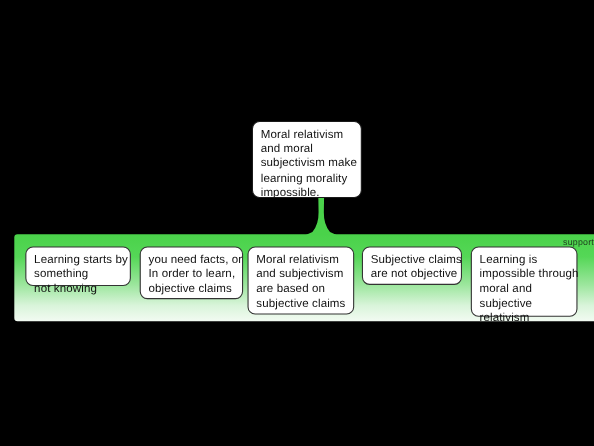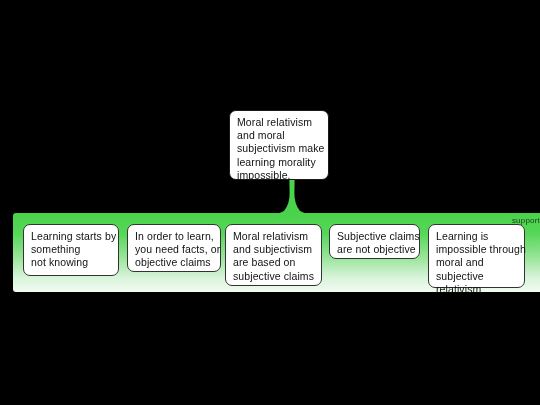--- a/index.html
+++ b/index.html
@@ -83,21 +83,21 @@
     color: #111111;
     font-size: 10.5px;
     line-height: 13.2px;
     padding: 5px 7px 4px 7px;
     letter-spacing: 0.1px;
   }
 
   .reason-line { display: block; white-space: nowrap; }
   .node-line   { display: block; white-space: nowrap; }
 
-  #reason-0 { left: 10px;  top: 11px; width: 96px;  height: 52px; }
+  #reason-0 { left: 10px;  top: 11px; width: 96px;  height: 36px; }
   #reason-1 { left: 114px; top: 11px; width: 94px;  height: 48px; }
   #reason-2 { left: 212px; top: 11px; width: 97px;  height: 62px; }
   #reason-3 { left: 316px; top: 11px; width: 91px;  height: 35px; }
   #reason-4 { left: 415px; top: 11px; width: 97px;  height: 64px; }
 </style>
 </head>
 <body>
 
 <div id="canvas">
 
@@ -117,22 +117,22 @@
 
     <span id="support-label">support</span>
 
     <div class="reason" id="reason-0">
       <span class="reason-line">Learning starts by</span>
       <span class="reason-line">something</span>
       <span class="reason-line">not knowing</span>
     </div>
 
     <div class="reason" id="reason-1">
+      <span class="reason-line">you need facts, or</span>
       <span class="reason-line">In order to learn,</span>
-      <span class="reason-line">you need facts, or</span>
       <span class="reason-line">objective claims</span>
     </div>
 
     <div class="reason" id="reason-2">
       <span class="reason-line">Moral relativism</span>
       <span class="reason-line">and subjectivism</span>
       <span class="reason-line">are based on</span>
       <span class="reason-line">subjective claims</span>
     </div>
 

